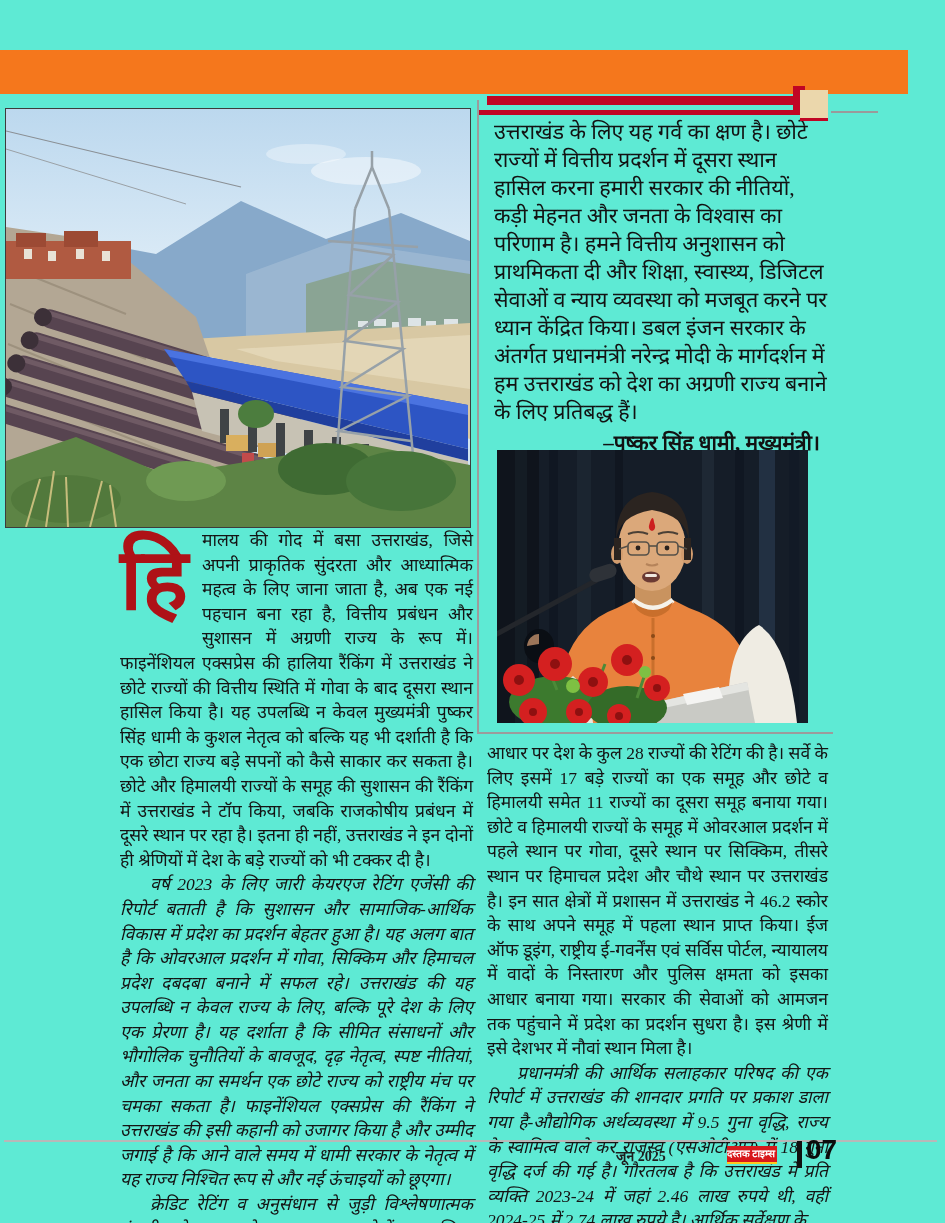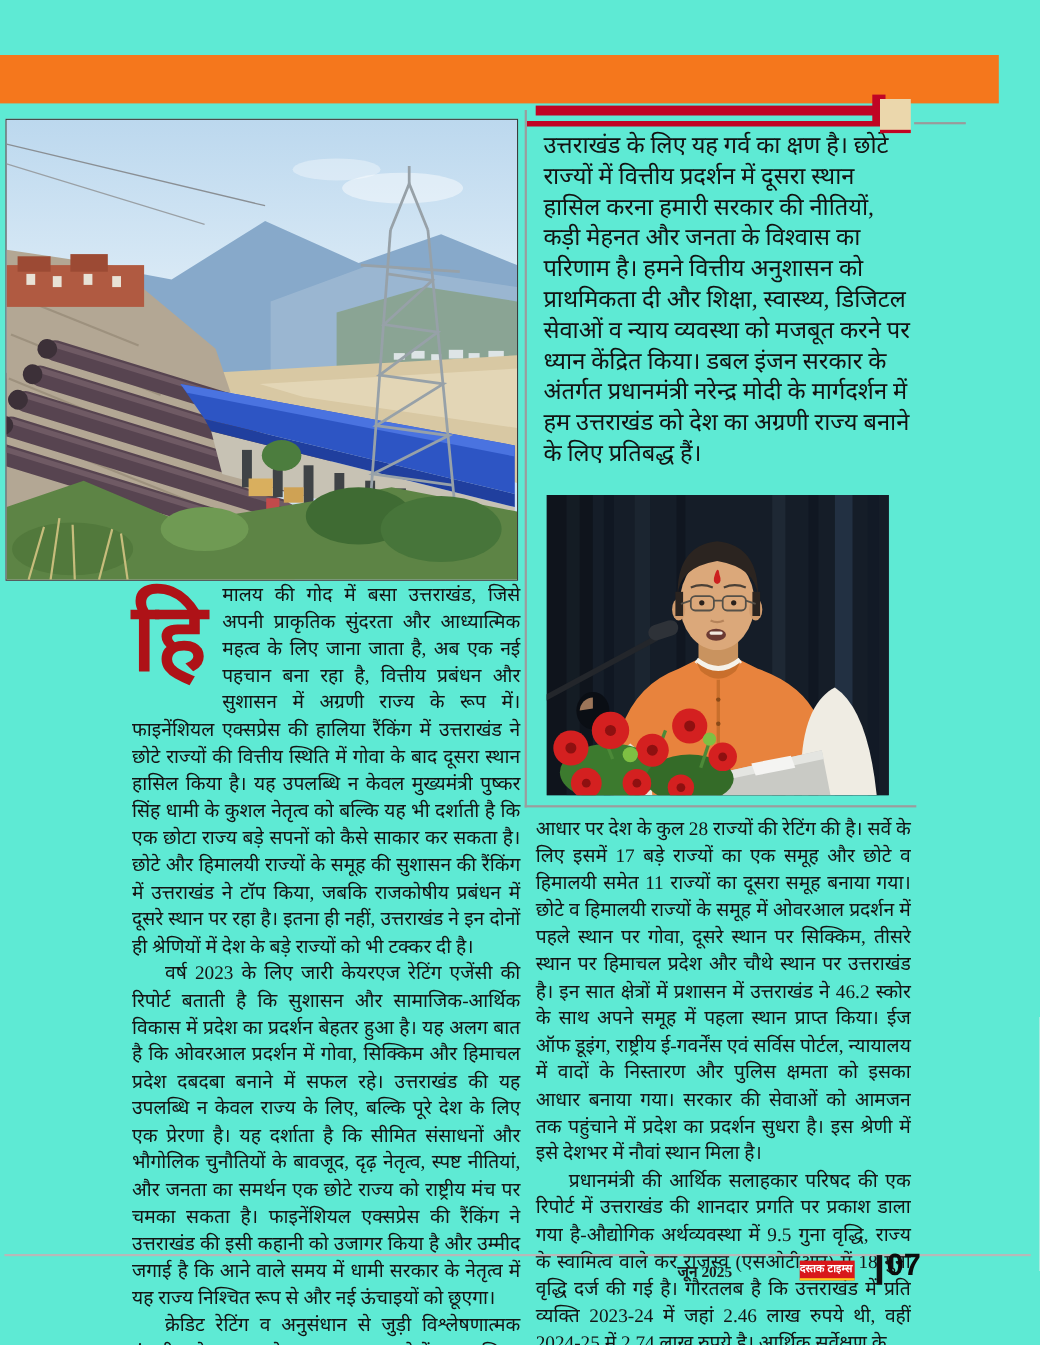--- a/index.html
+++ b/index.html
@@ -21,21 +21,21 @@
   .photo-hydro{position:absolute;left:5px;top:108px;width:464px;height:418px;margin:0;border:1px solid #3c3c3c;background:#cfe3f1;}
   .photo-cm{position:absolute;left:497px;top:450px;width:311px;height:273px;margin:0;background:#151d28;}
   figure svg{display:block;width:100%;height:100%;}
   
   .quote{position:absolute;left:494px;top:118px;width:334px;margin:0;}
   .quote p{margin:0;font-size:21.5px;line-height:28px;color:#121212;}
   .quote .attr{margin-top:3px;font-weight:bold;text-align:right;padding-right:8px;font-size:21px;}
   
   .col{position:absolute;font-size:17.5px;line-height:24.6px;text-align:justify;color:#141414;}
   .col p{margin:0;}
-  .col p.indent{text-indent:30px;}
+  .col p.indent{text-indent:30px;font-style:italic;}
   .col-left{left:120px;top:528px;width:353px;}
   .col-right{left:487px;top:741px;width:341px;}
   .dropcap{
     float:left;font-size:86px;line-height:100px;height:118px;
     color:#AE1217;font-weight:bold;margin:2px 14px 0 0;
   }
   
   .footer-rule{position:absolute;left:4px;top:1140px;width:933px;height:2px;background:#b8b8b8;}
   .footer-date{position:absolute;left:616px;top:1146px;font-size:14px;font-weight:bold;color:#1d1d1d;}
   .logo{
@@ -175,20 +175,21 @@
           <line x1="62" y1="418" x2="60" y2="368"></line>
             <line x1="84" y1="418" x2="96" y2="372"></line>
           <line x1="110" y1="418" x2="104" y2="376"></line>
         </g>
       </g>
     </svg>
   </figure>
 
   <blockquote class="quote">
     <p>उत्तराखंड के लिए यह गर्व का क्षण है। छोटे राज्यों में वित्तीय प्रदर्शन में दूसरा स्थान हासिल करना हमारी सरकार की नीतियों, कड़ी मेहनत और जनता के विश्वास का परिणाम है। हमने वित्तीय अनुशासन को प्राथमिकता दी और शिक्षा, स्वास्थ्य, डिजिटल सेवाओं व न्याय व्यवस्था को मजबूत करने पर ध्यान केंद्रित किया। डबल इंजन सरकार के अंतर्गत प्रधानमंत्री नरेन्द्र मोदी के मार्गदर्शन में हम उत्तराखंड को देश का अग्रणी राज्य बनाने के लिए प्रतिबद्ध हैं।</p>
+    <p class="attr">–पुष्कर सिंह धामी, मुख्यमंत्री।</p>
   </blockquote>
 
   <figure class="photo-cm">
     <svg viewBox="0 0 311 273" preserveAspectRatio="none">
       <rect width="311" height="273" fill="#151d28"></rect>
       <g>
         <rect x="18" width="12" height="273" fill="#1d2733"></rect>
           <rect x="52" width="9" height="273" fill="#101722"></rect>
         <rect x="80" width="14" height="273" fill="#1b2530"></rect>
           <rect x="118" width="8" height="273" fill="#101620"></rect>

